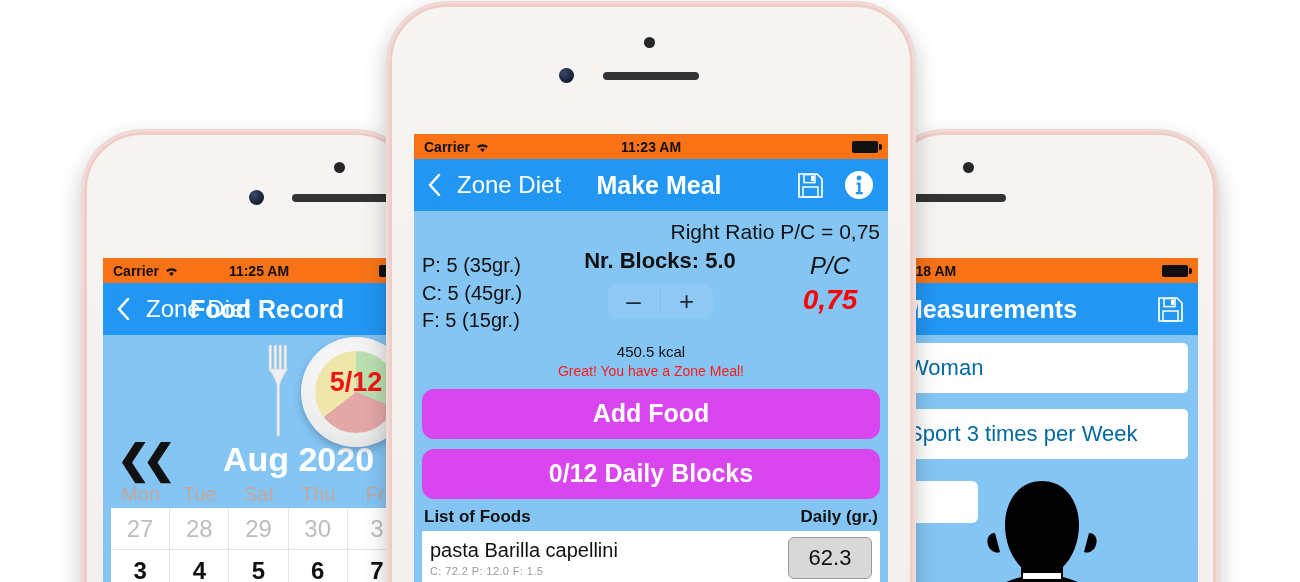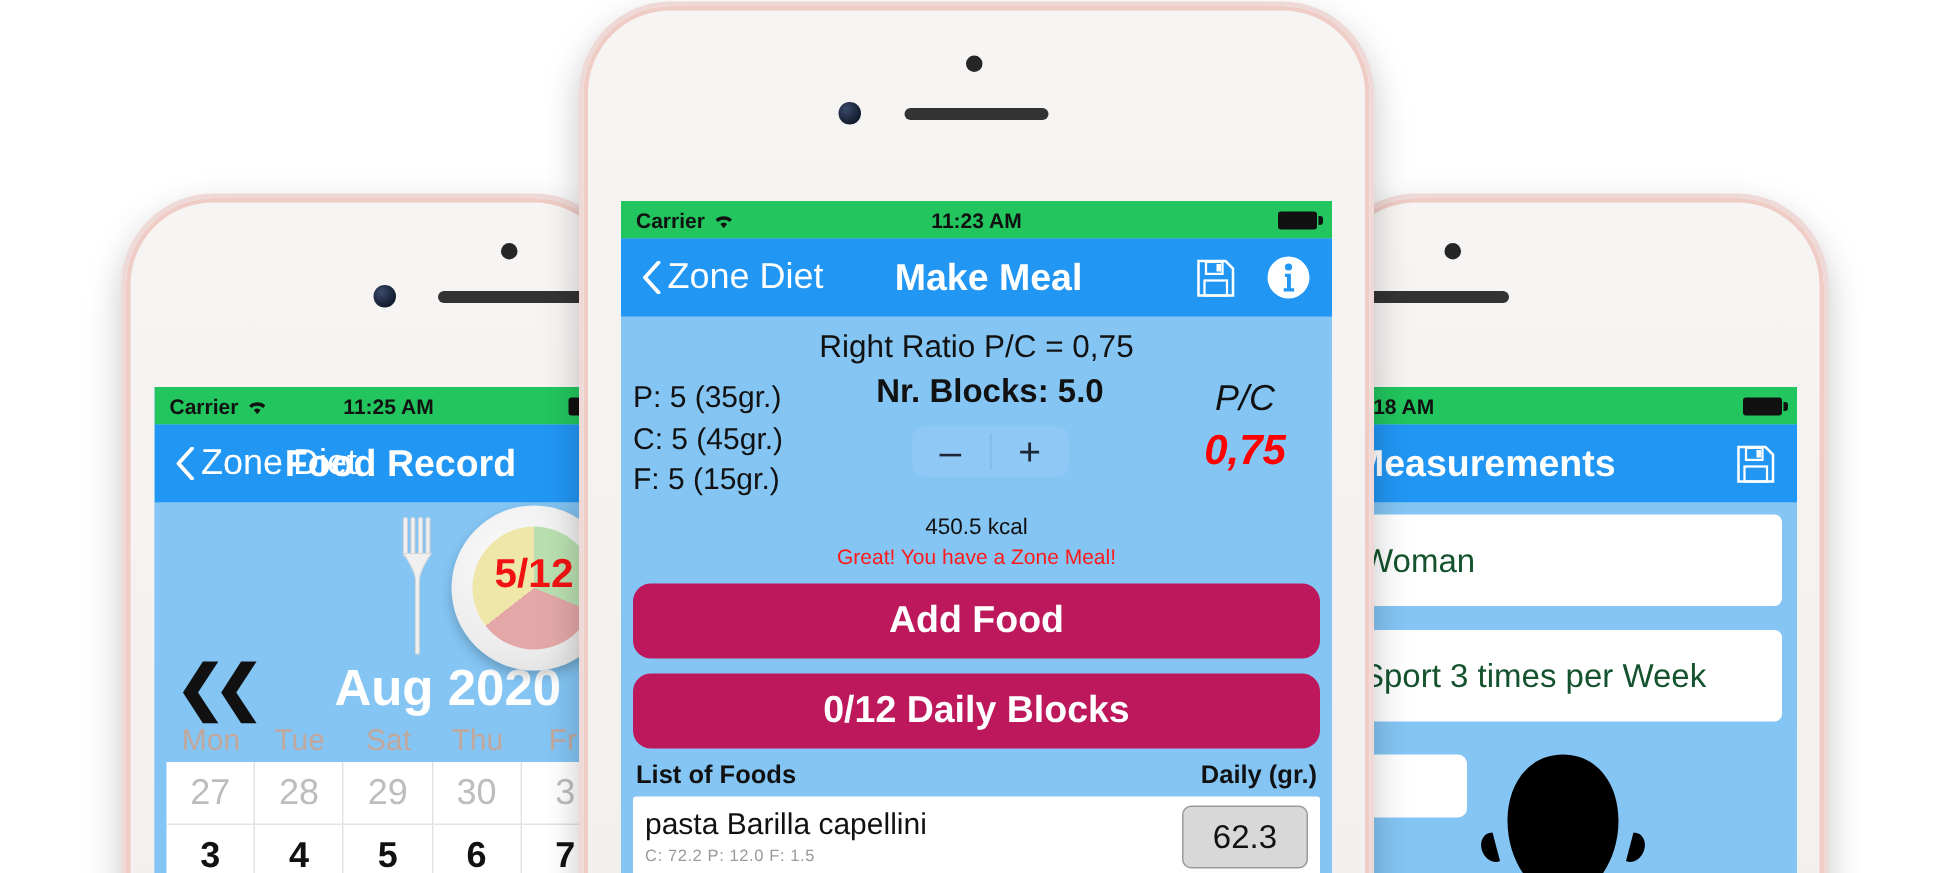--- a/index.html
+++ b/index.html
@@ -14,62 +14,62 @@
          background:linear-gradient(180deg,#f7f5f4 0%,#f2efee 100%);}
   .bezel-edge{position:absolute;inset:0;border-radius:58px;
          border:3px solid #f0ccc6;pointer-events:none;}
   .cam{position:absolute;width:11px;height:11px;border-radius:50%;background:#262626;}
   .cam2{position:absolute;width:15px;height:15px;border-radius:50%;
         background:radial-gradient(circle at 35% 32%,#3a4a6b 0%,#131c2e 70%);}
   .speaker{position:absolute;height:8px;border-radius:4px;background:#333333;}
   .screen{position:absolute;overflow:hidden;background:#84c5f4;}
 
   
-  .statusbar{height:25px;background:#22c55e;display:flex;align-items:center;
+  .statusbar{height:25px;background:#f97316;display:flex;align-items:center;
              padding:0 10px;color:#111;font-size:14px;font-weight:bold;
              position:relative;flex:0 0 auto;}
   .sb-left{display:flex;align-items:center;gap:5px;}
   .sb-time{position:absolute;left:0;right:0;text-align:center;font-size:14px;font-weight:bold;}
   .sb-right{margin-left:auto;position:relative;z-index:2;display:flex;align-items:center;}
   .battery{width:26px;height:12px;border-radius:2px;background:#111;position:relative;}
   .battery:after{content:"";position:absolute;right:-4px;top:3px;width:3px;height:6px;
                  border-radius:0 2px 2px 0;background:#111;}
   .wifi{display:inline-block;width:15px;height:12px;}
 
   
   .navbar{height:52px;background:#2196f3;display:flex;align-items:center;
           padding:0 14px;color:#fff;position:relative;flex:0 0 auto;}
-  .nav-back{display:flex;align-items:center;gap:4px;font-size:24px;z-index:2;white-space:nowrap;}
+  .nav-back{display:flex;align-items:center;gap:16px;font-size:24px;z-index:2;white-space:nowrap;}
   .chev{display:inline-block;width:13px;height:22px;}
   .nav-title{position:absolute;left:16px;right:0;text-align:center;font-size:25px;
              font-weight:bold;pointer-events:none;white-space:nowrap;}
   .nav-icons{margin-left:auto;display:flex;align-items:center;gap:20px;z-index:2;}
   .floppy{width:27px;height:27px;}
   .infoico{width:30px;height:30px;}
 
   
   .c-body{background:#84c5f4;flex:1 1 auto;display:flex;flex-direction:column;
           padding:0 8px;color:#111;}
-  .ratio-line{text-align:center;font-size:21px;margin:9px 0 4px;}
+  .ratio-line{text-align:right;font-size:21px;margin:9px 0 4px;}
   .mid-row{display:flex;align-items:flex-start;}
   .macro-col{width:118px;font-size:20px;line-height:1.38;padding-top:4px;}
   .blocks-col{flex:1 1 auto;text-align:center;}
   .blocks-title{font-size:22px;font-weight:bold;margin-bottom:10px;}
   .stepper{display:inline-flex;align-items:center;background:#8fc7f5;
            border-radius:9px;overflow:hidden;}
   .stepper .sbtn{width:52px;height:34px;display:flex;align-items:center;
                  justify-content:center;font-size:26px;color:#1b2733;}
   .stepper .sdiv{width:1px;height:24px;background:#7fb7e8;}
   .pc-col{width:100px;text-align:center;padding-top:4px;font-style:italic;}
   .pc-label{font-size:24px;}
   .pc-val{font-size:28px;font-weight:bold;color:#ff0000;margin-top:4px;}
   .kcal{text-align:center;font-size:15px;margin-top:8px;}
   .zone-msg{text-align:center;font-size:14px;color:#ff1a1a;margin-top:3px;}
   .bigbtn{display:block;width:100%;box-sizing:border-box;margin-top:10px;
-          background:#be185d;color:#fff;border:none;border-radius:12px;
+          background:#d946ef;color:#fff;border:none;border-radius:12px;
           height:50px;font-size:25px;font-weight:bold;font-family:inherit;}
   .list-head{display:flex;justify-content:space-between;align-items:flex-end;
              font-size:17px;font-weight:bold;margin-top:8px;padding:0 2px 4px;}
   .food-row{background:#fff;border-radius:2px;display:flex;align-items:center;
             padding:5px 8px;min-height:44px;}
   .food-main{flex:1 1 auto;}
   .food-name{font-size:20px;color:#111;}
   .food-macros{font-size:11px;color:#9a9a9a;margin-top:3px;letter-spacing:.4px;}
   .weight-box{background:#d8d8d8;border:1px solid #9a9a9a;border-radius:6px;
               width:82px;height:40px;display:flex;align-items:center;
@@ -97,22 +97,22 @@
   .cal-week{display:flex;}
   .cal-cell{flex:1 1 0;height:42px;display:flex;align-items:center;justify-content:center;
             font-size:24px;border-right:1px solid #e3e3e3;border-bottom:1px solid #e3e3e3;
             box-sizing:border-box;}
   .cal-cell.dim{color:#bdbdbd;}
   .cal-cell.cur{color:#111;font-weight:bold;}
 
   
   .r-body{background:#84c5f4;flex:1 1 auto;display:flex;flex-direction:column;
           padding:8px 10px 0;position:relative;}
-  .r-field{background:#fff;border-radius:5px;height:61px;display:flex;align-items:center;
-           padding:0 12px;font-size:22px;color:#14532d;margin-bottom:16px;white-space:nowrap;
+  .r-field{background:#fff;border-radius:5px;height:50px;display:flex;align-items:center;
+           padding:0 12px;font-size:22px;color:#0369a1;margin-bottom:16px;white-space:nowrap;
            overflow:hidden;}
   .silhouette-wrap{position:relative;flex:1 1 auto;margin-top:4px;}
   .small-field{position:absolute;left:-6px;top:2px;width:88px;height:42px;
                background:#fff;border-radius:6px;}
   .silhouette{position:absolute;left:50%;transform:translateX(-50%);top:-6px;width:190px;height:200px;}
 
   
   #phone-left{left:84px;top:132px;width:330px;height:520px;z-index:1;}
   #phone-right{left:886px;top:132px;width:330px;height:520px;z-index:1;}
   #phone-center{left:389px;top:4px;width:524px;height:640px;z-index:3;}

